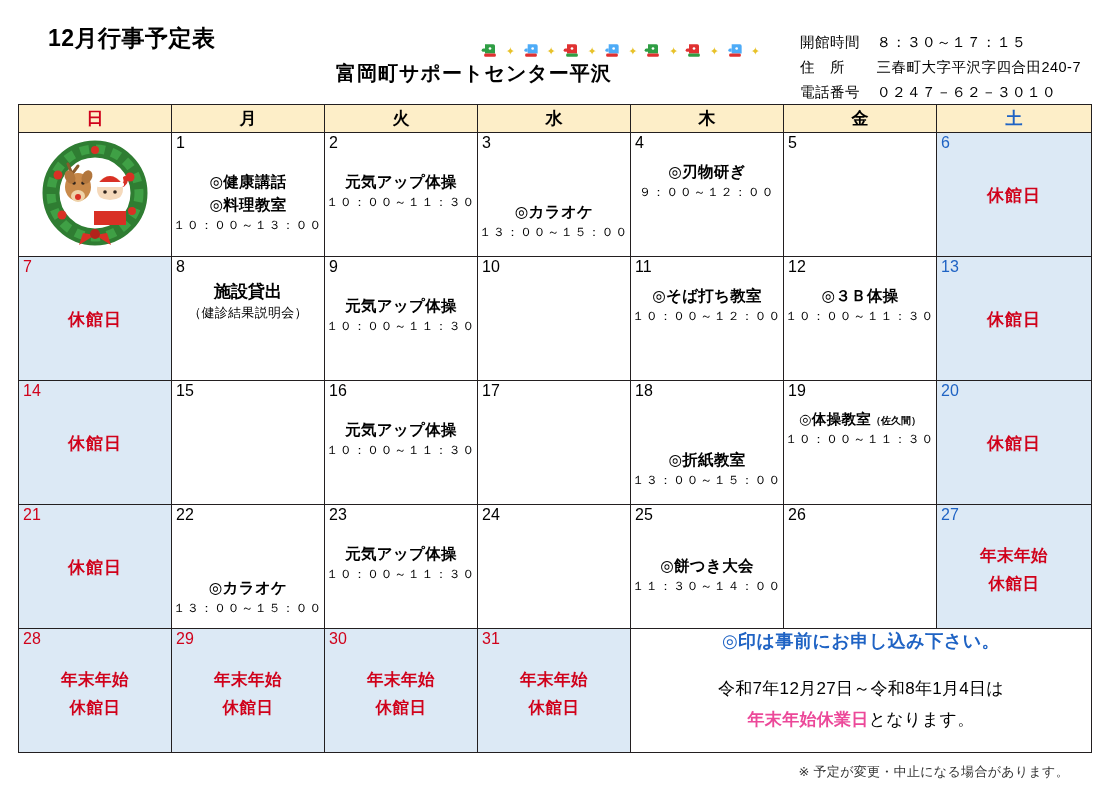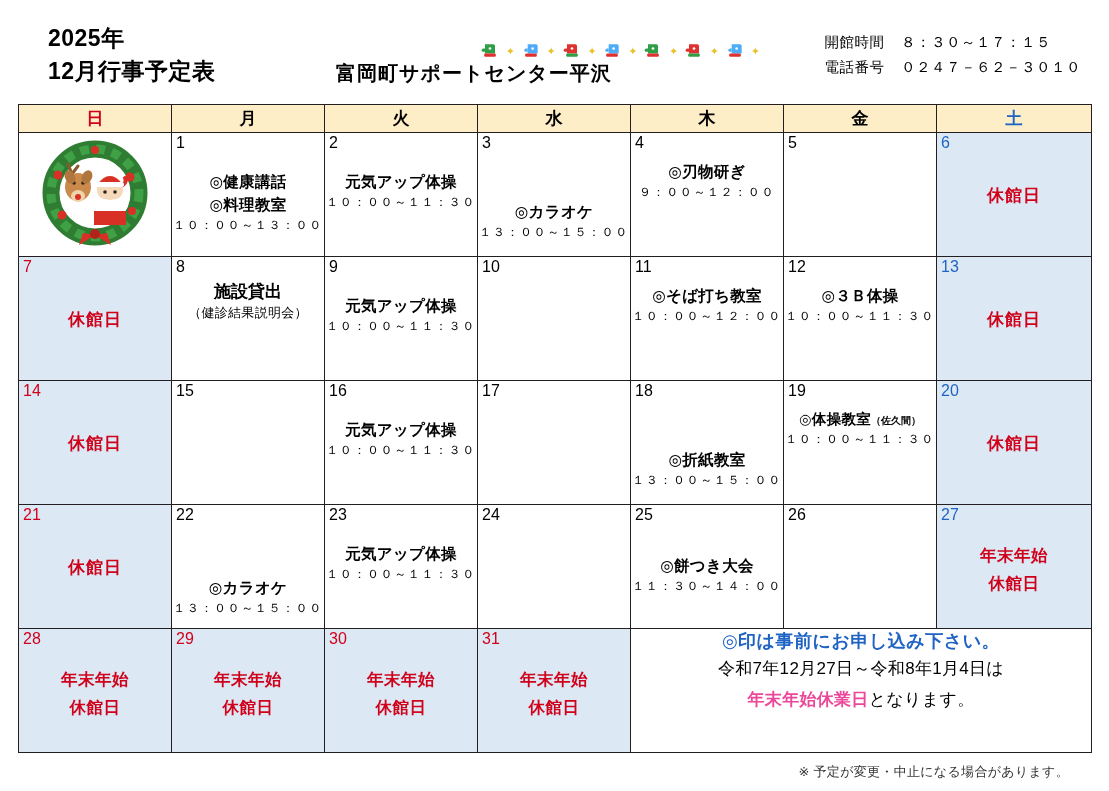--- a/index.html
+++ b/index.html
@@ -184,21 +184,21 @@
   td.notice {
     background: #ffffff;
     vertical-align: middle;
     text-align: center;
   }
   .notice-1 {
     color: #1f63c4;
     font-weight: bold;
     font-size: 18px;
     letter-spacing: 0.5px;
-    margin-bottom: 4px;
+    margin-bottom: 24px;
   }
   .notice-2 {
     font-size: 17px;
     letter-spacing: 0.3px;
     margin-bottom: 8px;
   }
   .notice-3 {
     font-size: 17px;
     letter-spacing: 0.3px;
   }
@@ -227,21 +227,20 @@
   }
 </style>
 </head>
 <body>
 
 <div class="page">
 
   <div class="header">
 
     <div class="title-block">
-      <div>2025年</div>
       <div>12月行事予定表</div>
     </div>
 
     <div class="deco-row">
       <span class="mitten">
         <svg width="20" height="20" viewBox="0 0 24 24" aria-hidden="true">
           <path d="M6 4h10a2 2 0 0 1 2 2v9H6z" fill="#2f9e44"></path>
           <path d="M6 9H4a2 2 0 0 0 0 4h2z" fill="#2f9e44"></path>
           <rect x="5" y="15" width="14" height="4" rx="1.5" fill="#e03131"></rect>
           <circle cx="12" cy="9" r="1.6" fill="#ffffff"></circle>
@@ -305,20 +304,24 @@
     </div>
 
     <div class="center-title">富岡町サポートセンター平沢</div>
 
     <div class="info-block">
       <div class="info-line">
         <span class="lbl">開館時間</span>
         <span>８：３０～１７：１５</span>
       </div>
       <div class="info-line">
+        <span class="lbl">住　所</span>
+        <span>三春町大字平沢字四合田240-7</span>
+      </div>
+      <div class="info-line">
         <span class="lbl">電話番号</span>
         <span>０２４７－６２－３０１０</span>
       </div>
     </div>
   </div>
 
   <table class="cal">
     <colgroup>
       <col style="width:153px">
         <col style="width:153px">

